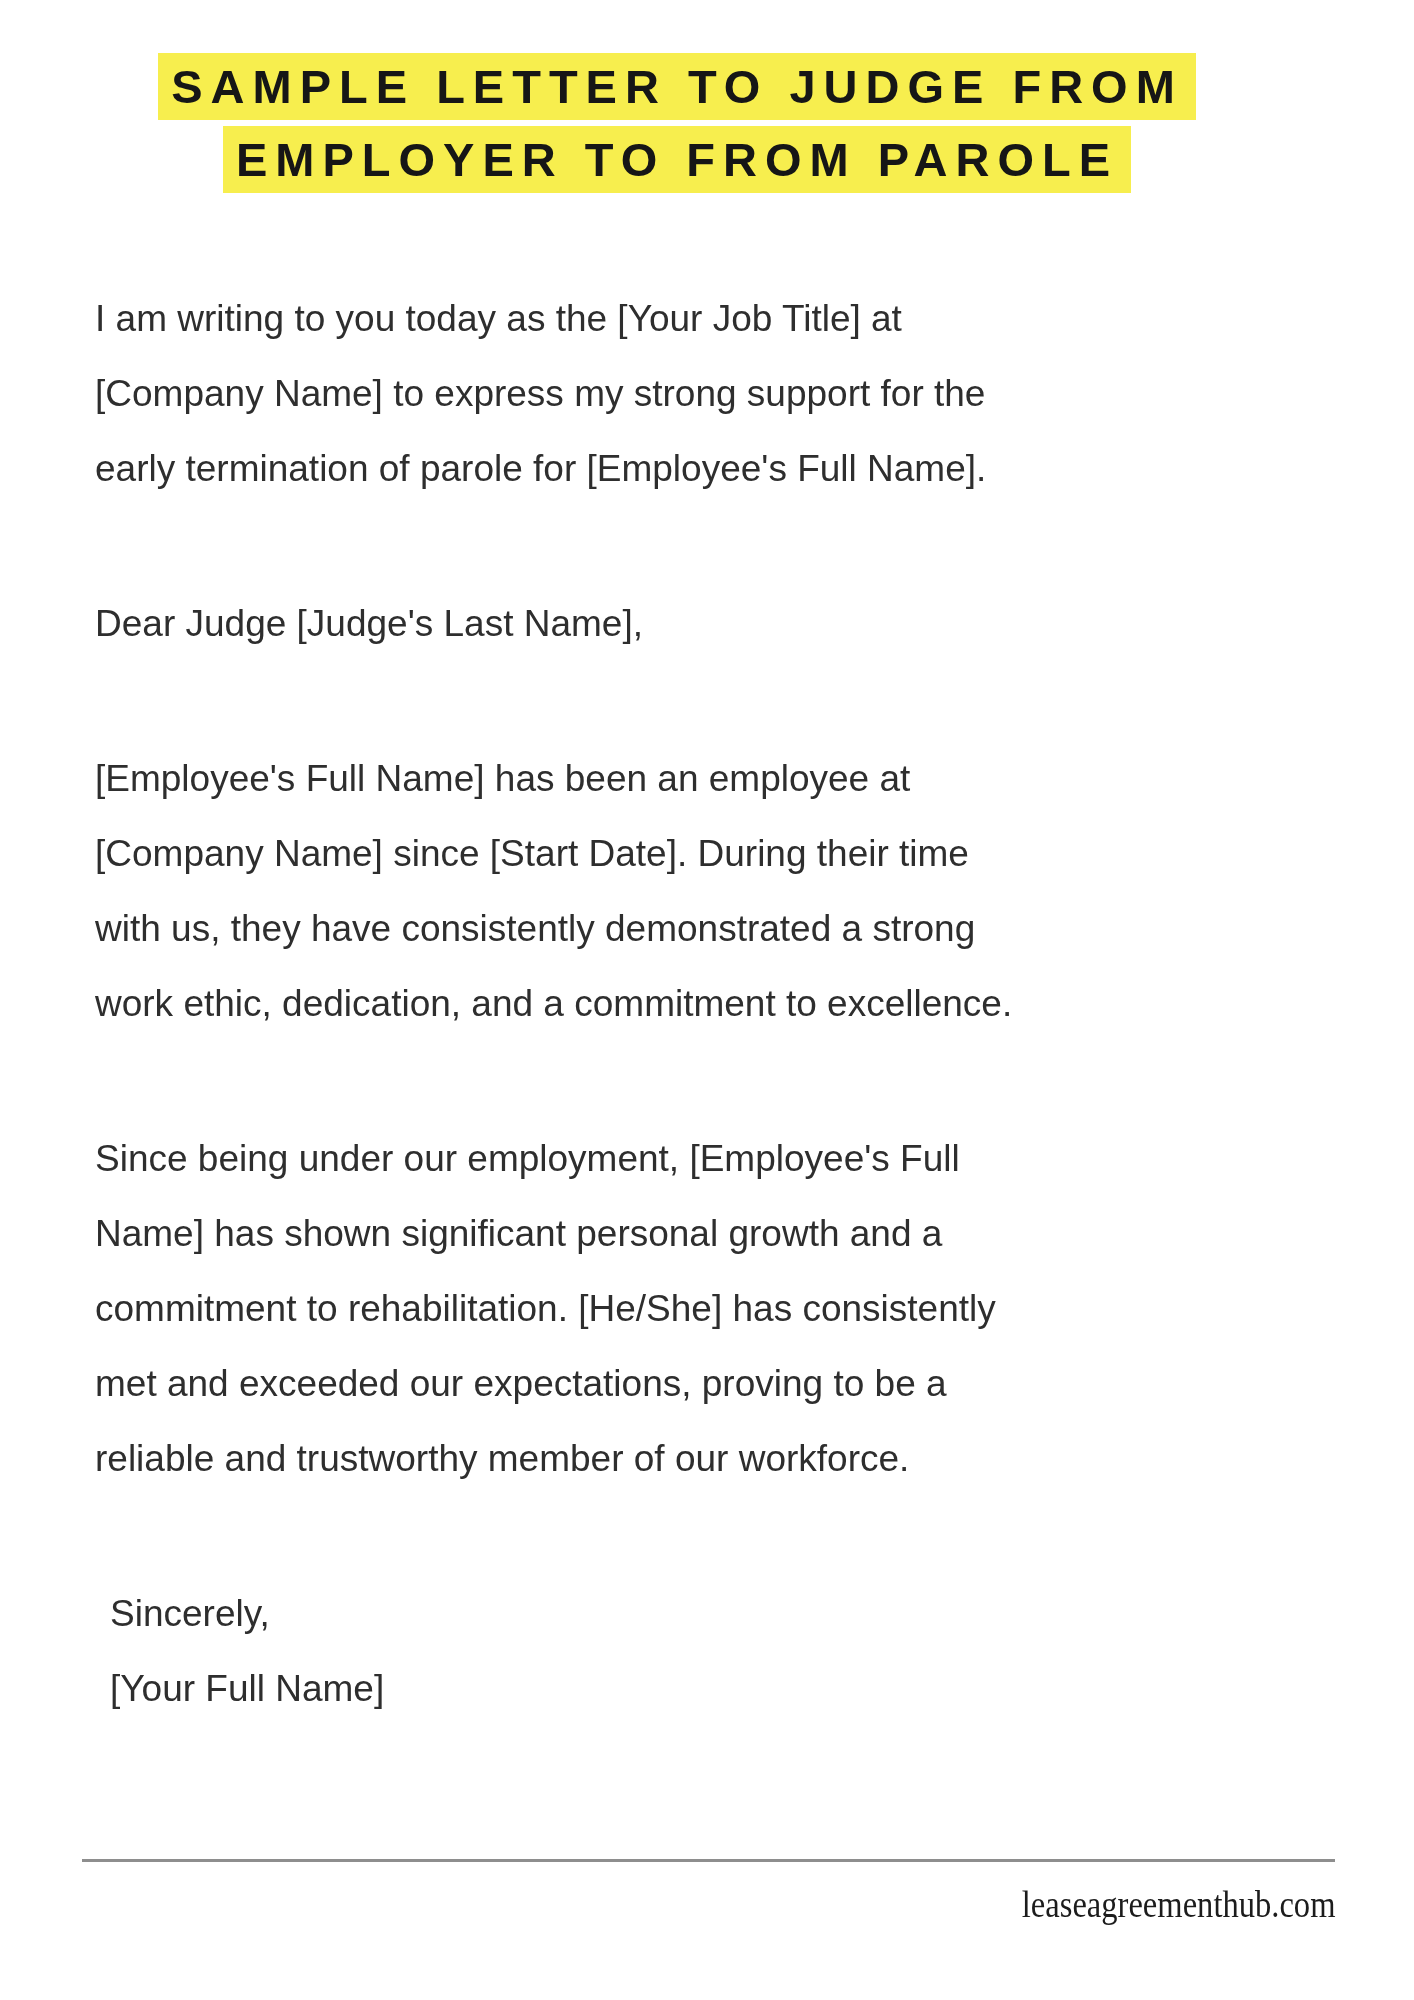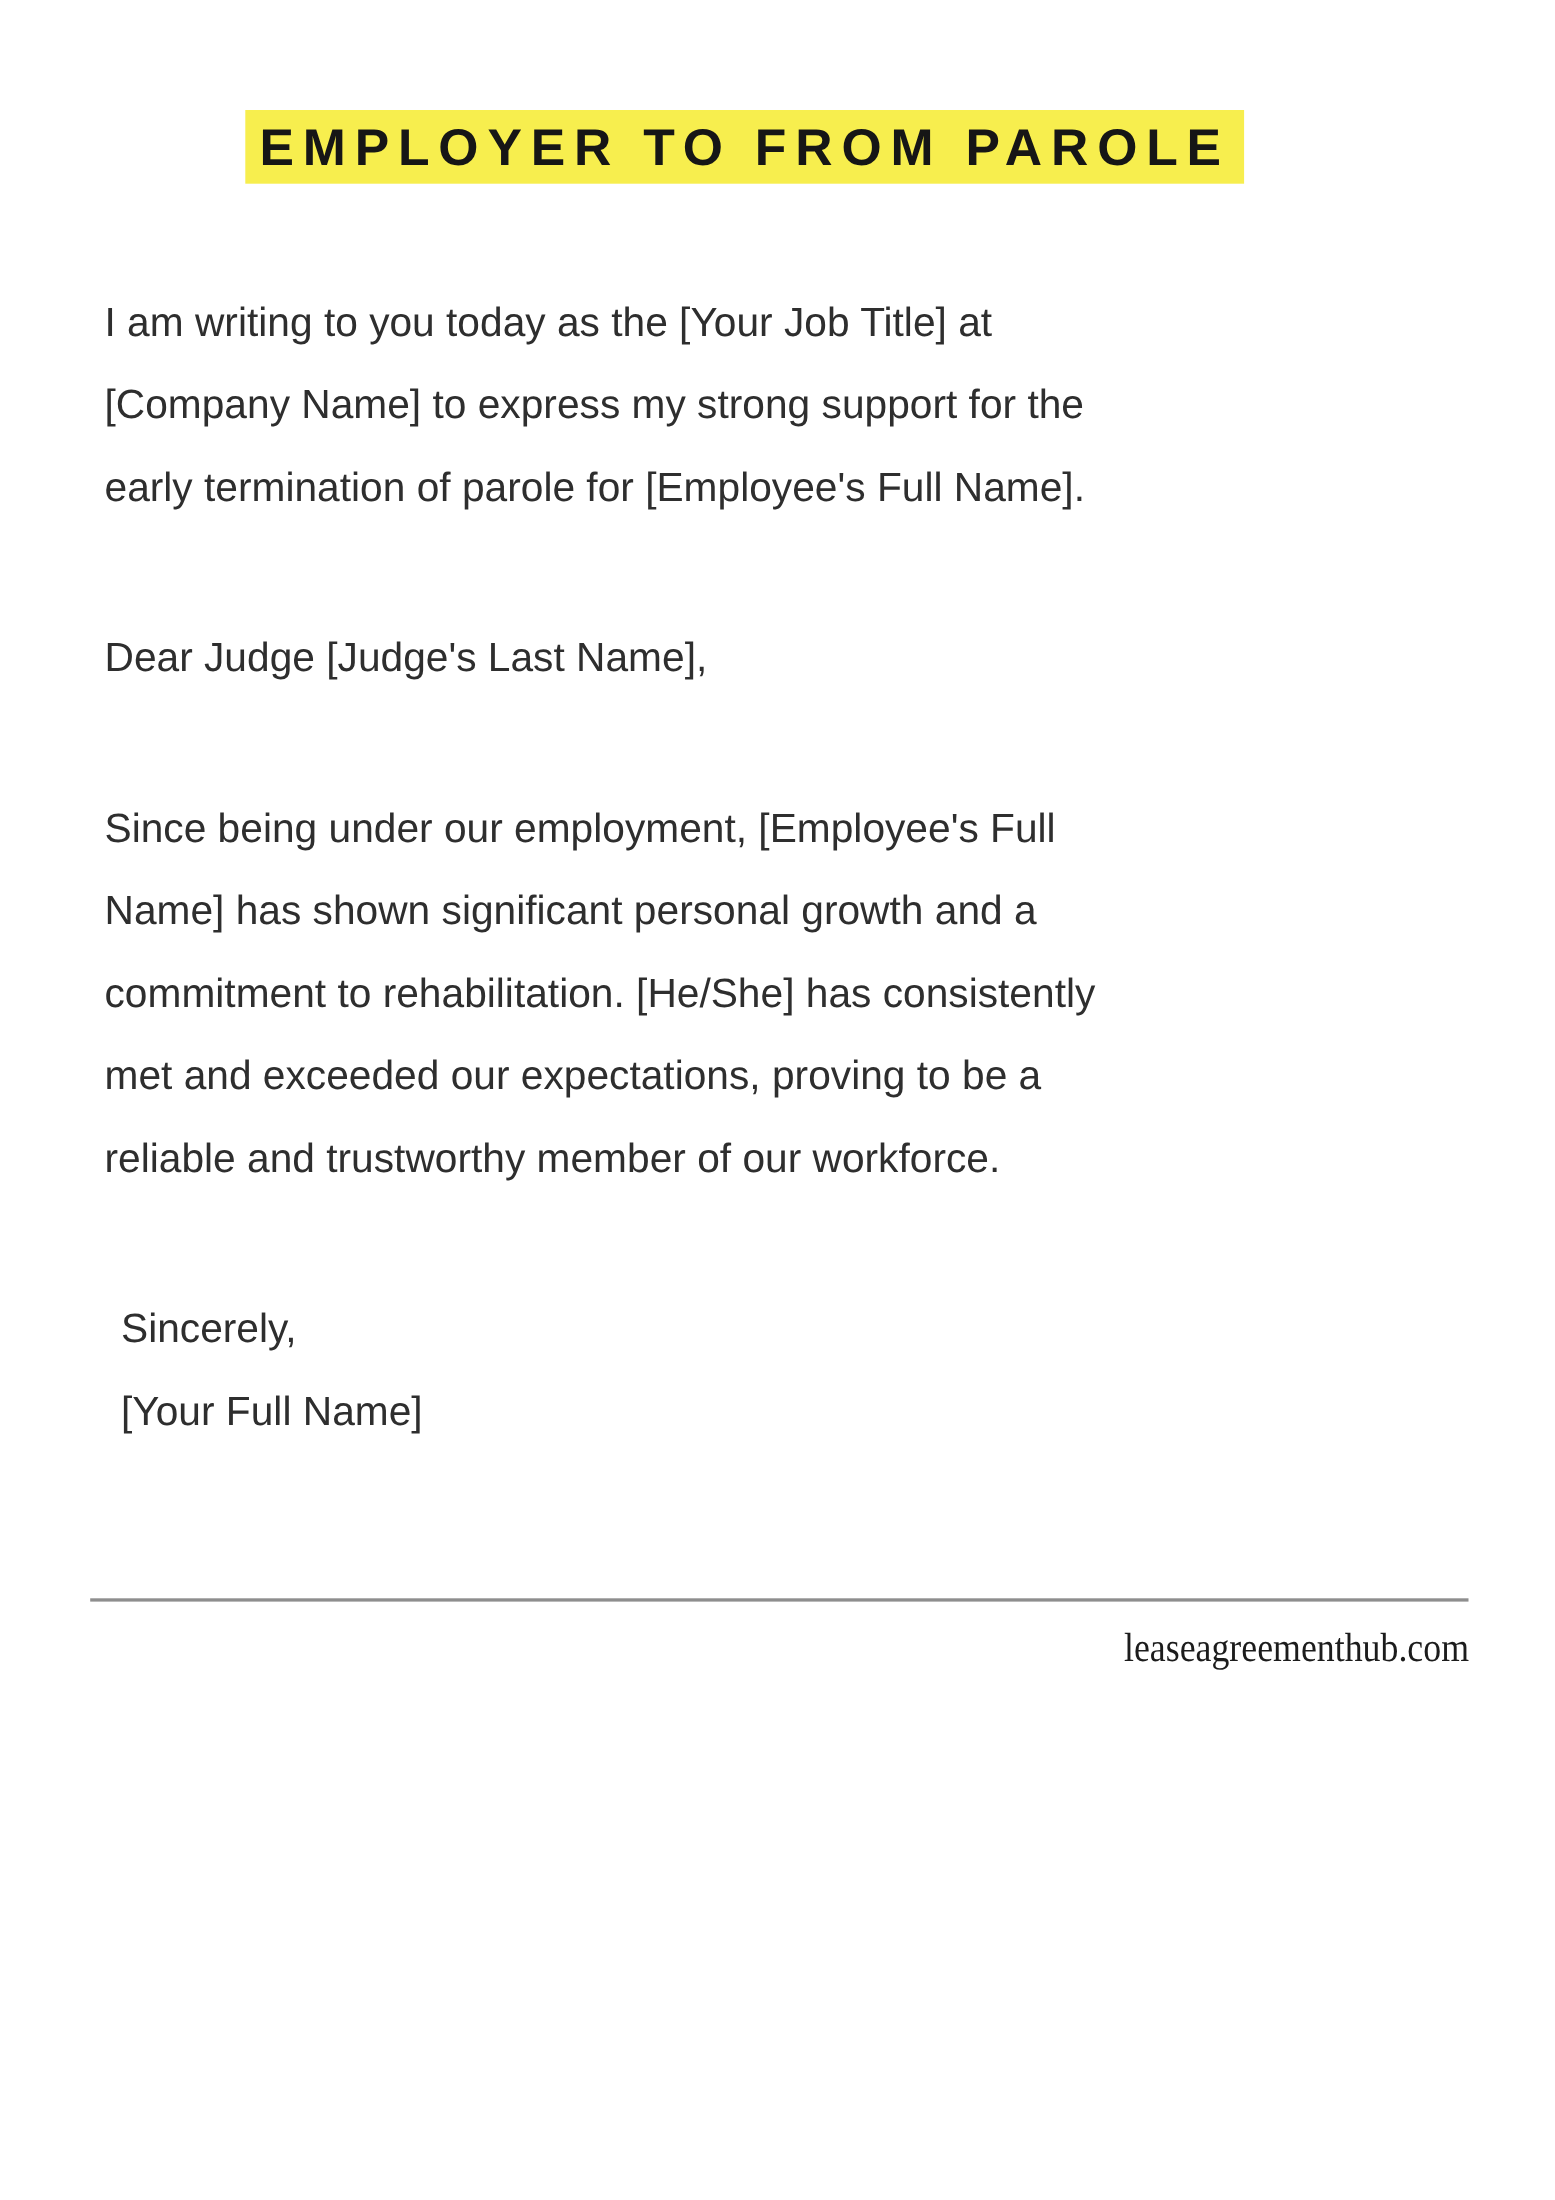--- a/index.html
+++ b/index.html
@@ -70,27 +70,31 @@
     display: inline-block;
     transform: scaleX(0.88);
     transform-origin: 100% 50%;
   }
 </style>
 </head>
 <body>
 
 <div class="page">
 
-  <h1 class="title"><br><mark class="hl">EMPLOYER TO FROM PAROLE</mark></h1>
+  <h1 class="title"><mark class="hl">SAMPLE LETTER TO JUDGE FROM</mark><br><mark class="hl">EMPLOYER TO FROM PAROLE</mark></h1>
 
   <div class="letter">
     <p>I am writing to you today as the [Your Job Title] at
 [Company Name] to express my strong support for the
 early termination of parole for [Employee's Full Name].</p>
     <p>Dear Judge [Judge's Last Name],</p>
+    <p>[Employee's Full Name] has been an employee at
+[Company Name] since [Start Date]. During their time
+with us, they have consistently demonstrated a strong
+work ethic, dedication, and a commitment to excellence.</p>
     <p>Since being under our employment, [Employee's Full
 Name] has shown significant personal growth and a
 commitment to rehabilitation. [He/She] has consistently
 met and exceeded our expectations, proving to be a
 reliable and trustworthy member of our workforce.</p>
     <p class="closing">Sincerely,
 [Your Full Name]</p>
   </div>
 
   <hr class="footer-rule">

